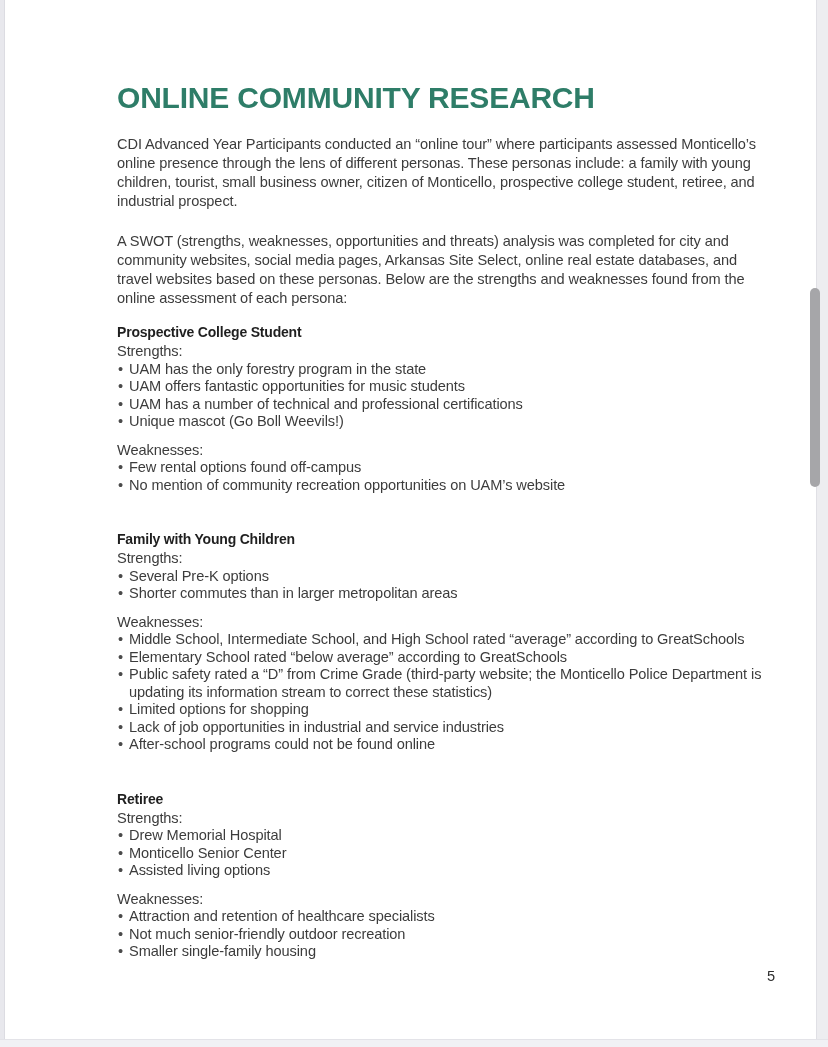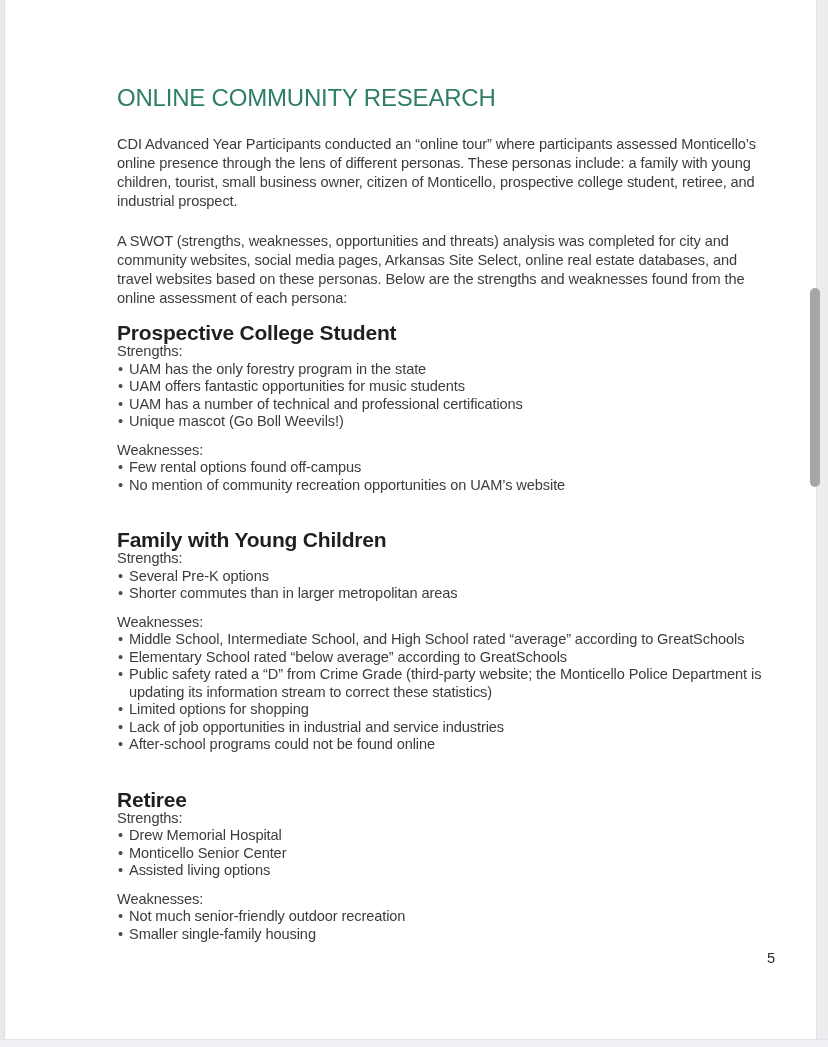--- a/index.html
+++ b/index.html
@@ -41,35 +41,35 @@
   }
   .page-content {
     position: absolute; left: 117px; top: 84px;
     width: 658px;
     color: var(--body-text, #3c3c3c);
     font-size: 14.6px;
     letter-spacing: -0.1px;
   }
   h1.doc-title {
     margin: 0 0 24px 0;
-    font-size: 24px; line-height: 27px;
-    font-weight: normal;
+    font-size: 30px; line-height: 27px;
+    font-weight: bold;
     letter-spacing: -0.2px;
     color: var(--heading-accent, #2e7d68);
   }
   p.intro {
     margin: 0 0 21px 0;
     line-height: 19px;
   }
   p.intro.last { margin-bottom: 14px; }
   section.persona { margin: 0; }
   section.persona + section.persona { margin-top: 35px; }
   h2.persona-heading {
     margin: 0;
-    font-size: 21px; line-height: 21px;
+    font-size: 14px; line-height: 21px;
     font-weight: bold;
     letter-spacing: -0.2px;
     color: var(--section-heading-text, #1f1f1f);
   }
   .list-label { line-height: 17.5px; }
   .list-label.weaknesses { margin-top: 11px; }
   ul.swot-list {
     margin: 0; padding: 0;
     list-style: none;
   }
@@ -139,20 +139,21 @@
   <section class="persona">
     <h2 class="persona-heading">Retiree</h2>
     <div class="list-label">Strengths:</div>
     <ul class="swot-list">
       <li>Drew Memorial Hospital</li>
       <li>Monticello Senior Center</li>
       <li>Assisted living options</li>
     </ul>
     <div class="list-label weaknesses">Weaknesses:</div>
     <ul class="swot-list">
+      <li>Attraction and retention of healthcare specialists</li>
       <li>Not much senior-friendly outdoor recreation</li>
       <li>Smaller single-family housing</li>
     </ul>
   </section>
 
   <div class="page-number">5</div>
 
 </div>
 
 <div class="scrollbar">

